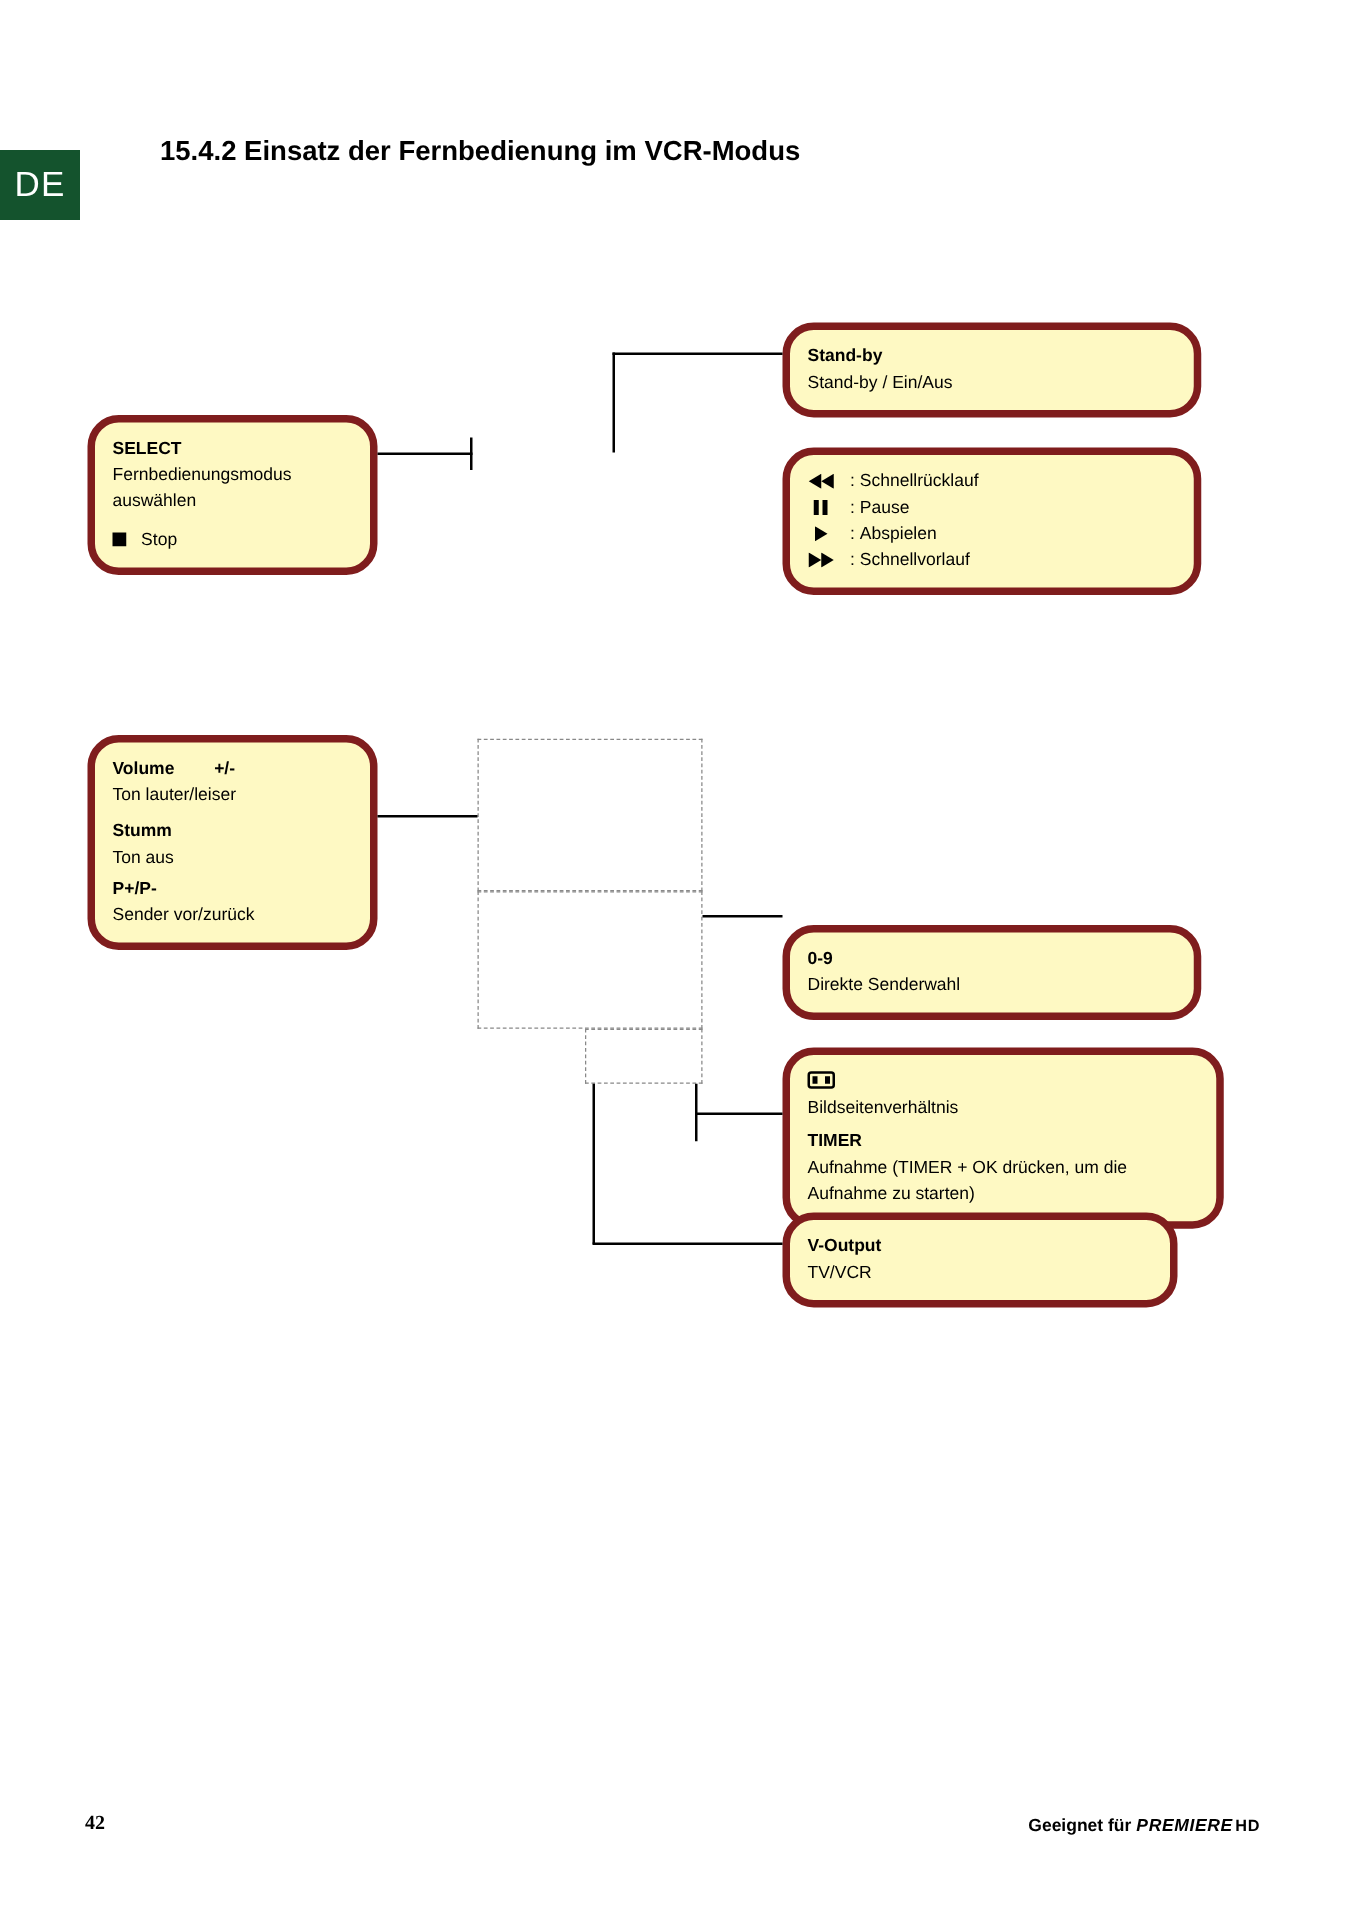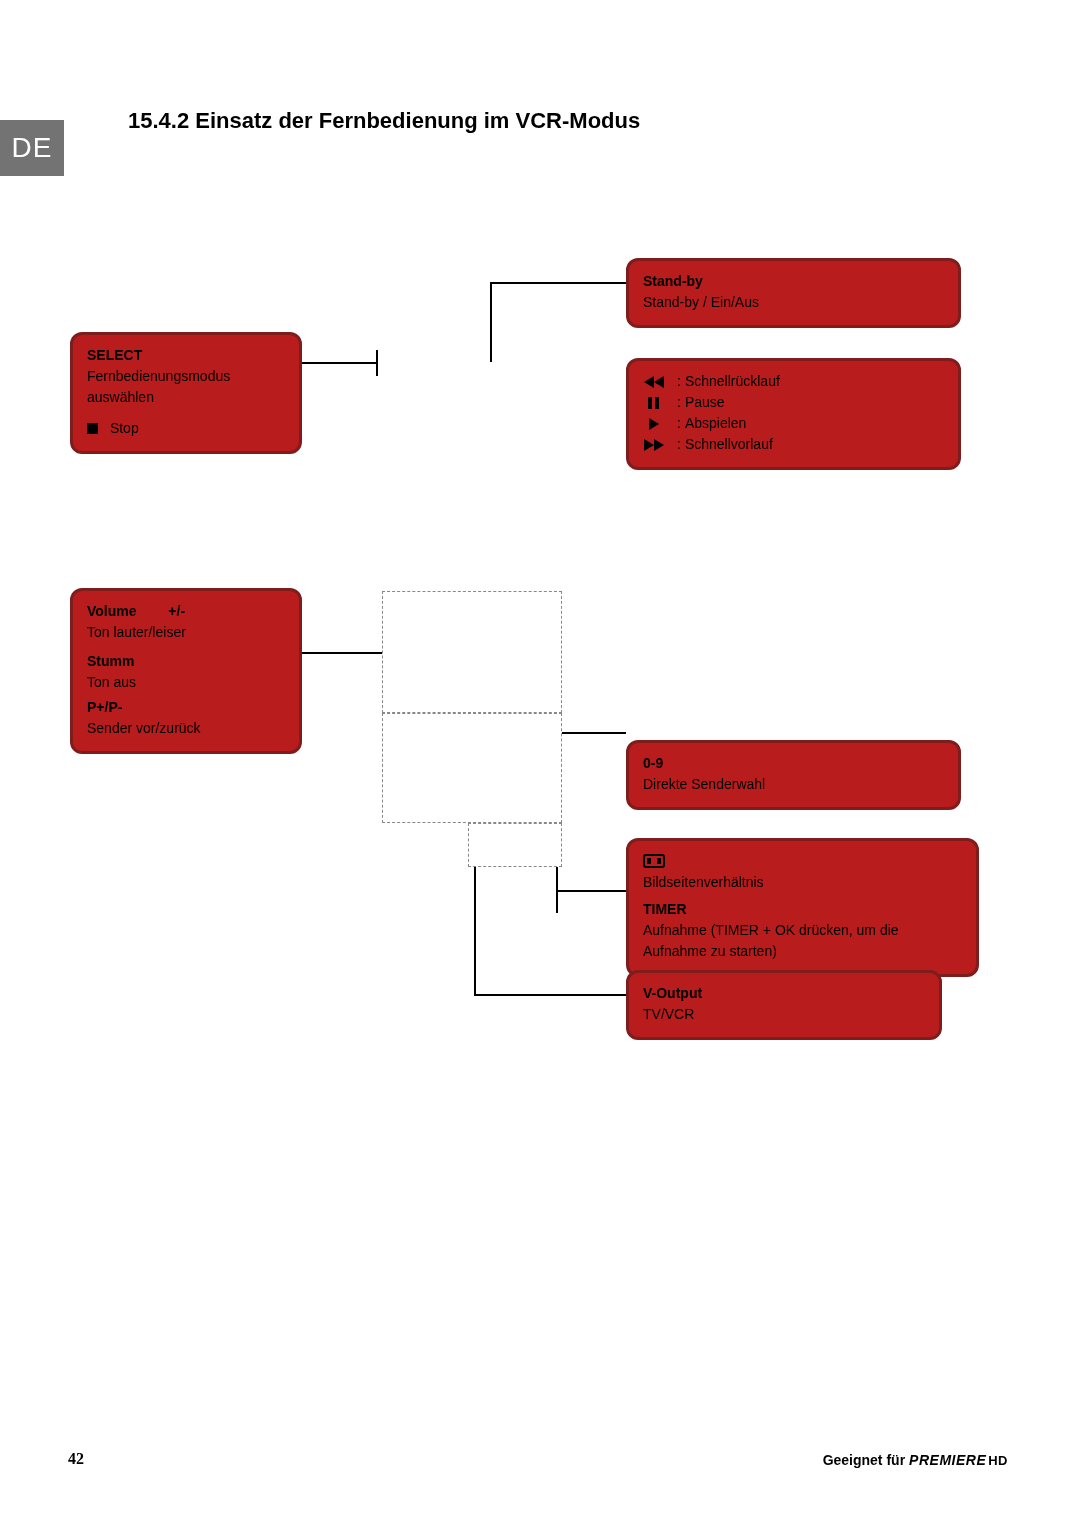--- a/index.html
+++ b/index.html
@@ -10,41 +10,41 @@
     height: 1528px;
     position: relative;
     color: #000;
   }
   .lang-tab {
     position: absolute;
     left: 0;
     top: 120px;
     width: 64px;
     height: 56px;
-    background: #737373;
+    background: #14532d;
     color: #fff;
     font-size: 28px;
     display: flex;
     align-items: center;
     justify-content: center;
     letter-spacing: 1px;
   }
   .heading {
     position: absolute;
     left: 96px;
     top: 108px;
     font-size: 22px;
     font-weight: bold;
     margin-left: 32px;
   }
   .box {
     position: absolute;
-    background: #b91c1c;
-    border: 3px solid #7f1d1d;
-    border-radius: 12px;
+    background: #fef9c3;
+    border: 6px solid #7f1d1d;
+    border-radius: 25px;
     padding: 10px 14px 12px 14px;
     font-size: 14px;
     line-height: 1.5;
   }
   .box .title { font-weight: bold; }
   .stop-sq {
     display: inline-block;
     width: 11px; height: 11px;
     background: #000;
     vertical-align: -1px;

